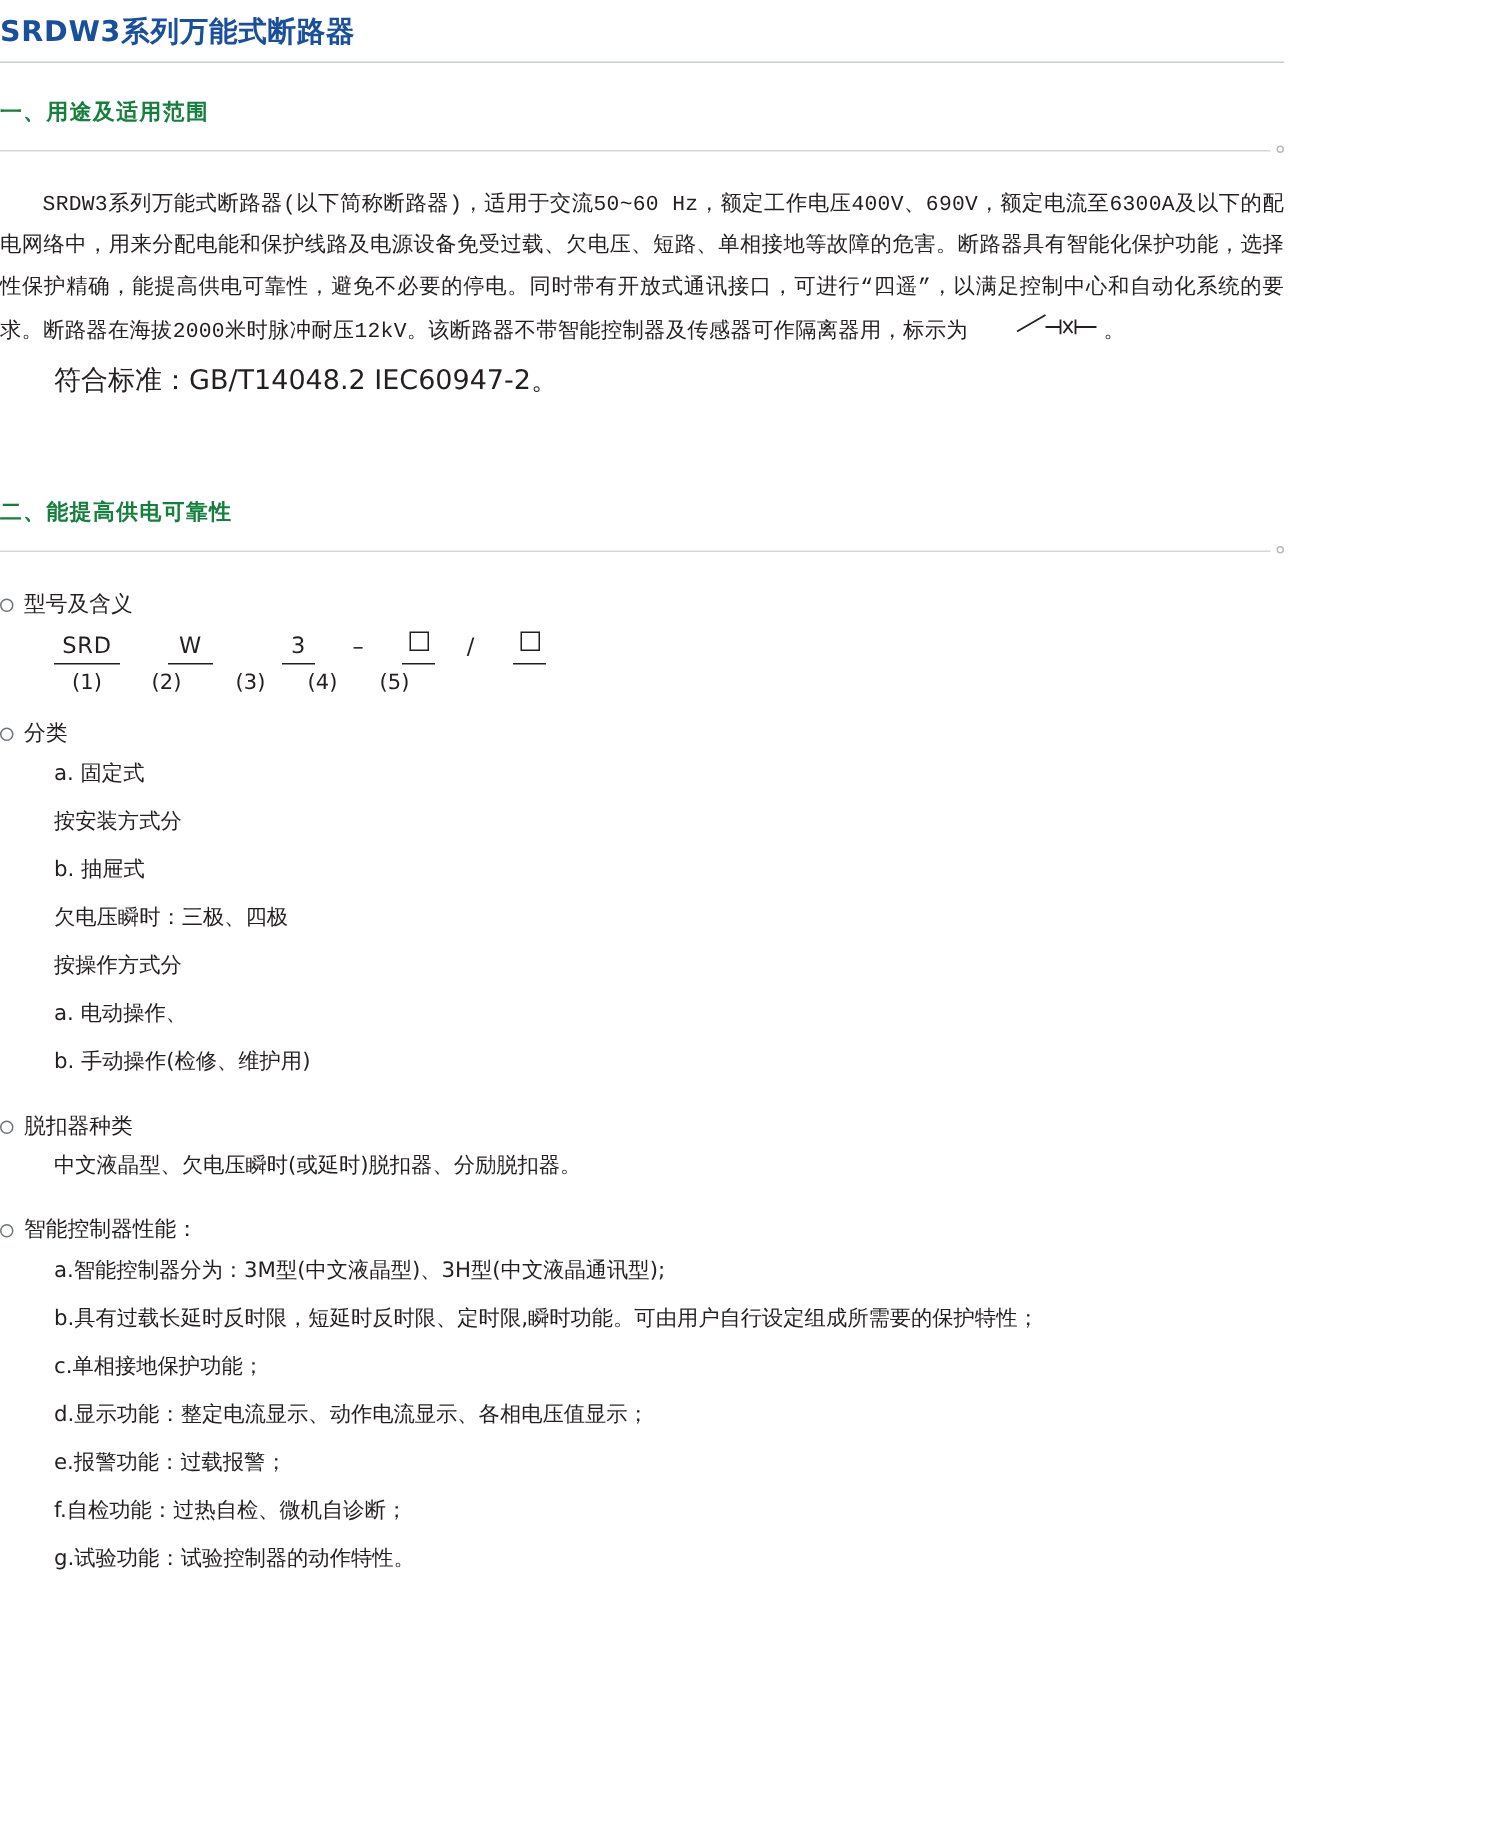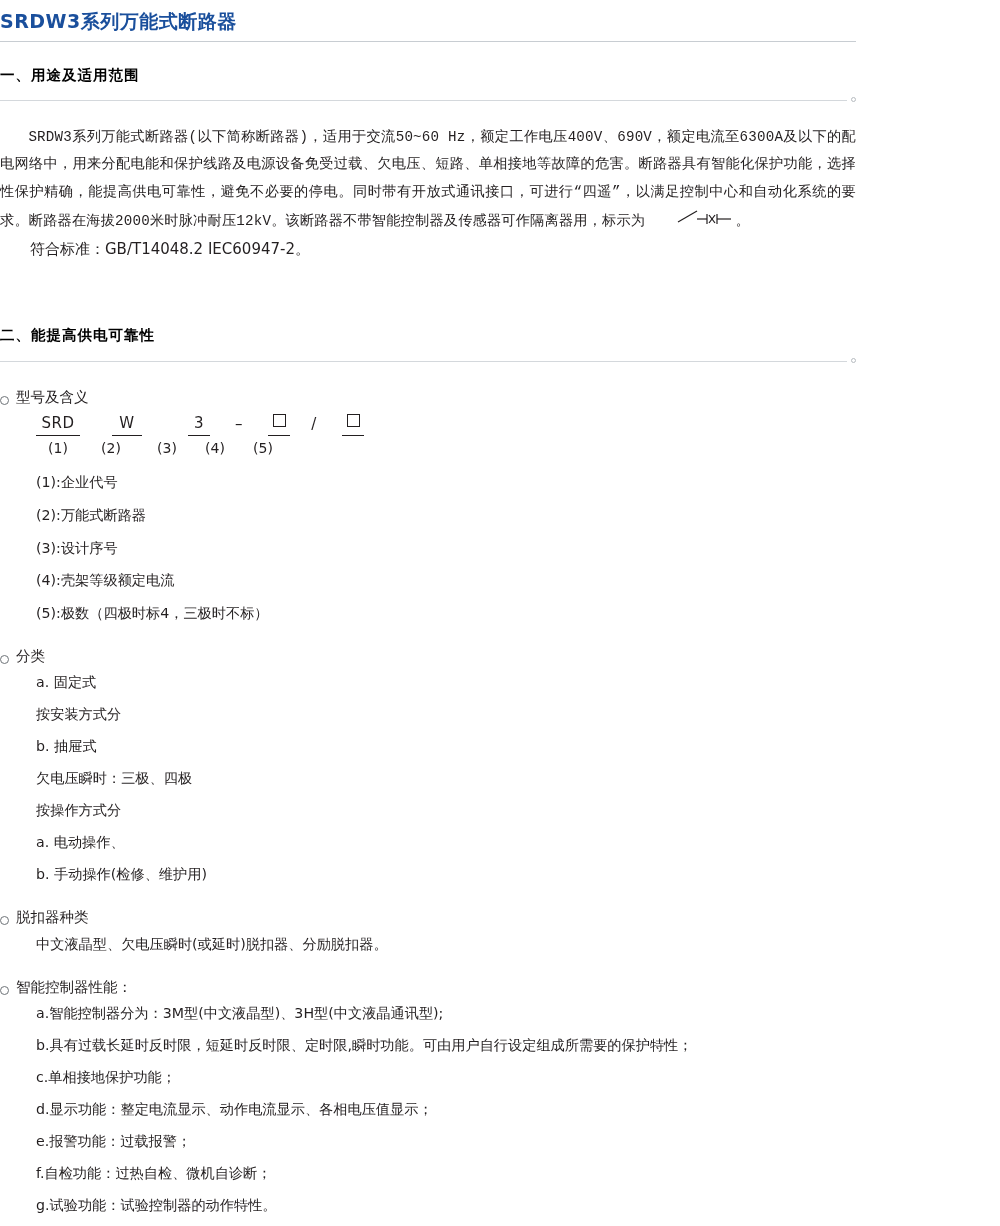--- a/index.html
+++ b/index.html
@@ -31,21 +31,21 @@
   }
   .title-rule {
     border: 0;
     border-top: 1px solid #c8cdd2;
     margin: 0 0 0 0;
     height: 0;
   }
   .section-head {
     font-size: 14.5px;
     font-weight: bold;
-    color: #000000;
+    color: #15803d;
     letter-spacing: 1px;
     margin: 22px 0 0 0;
     line-height: 1.6;
   }
   .section-rule-wrap {
     position: relative;
     height: 18px;
     margin-top: 5px;
   }
   .section-rule {
@@ -73,34 +73,34 @@
     text-align: justify;
     text-indent: 2em;
     margin: 0;
     letter-spacing: 0.2px;
     font-family: Liberation Mono, monospace;
   }
   .para-block {
     margin-top: 14px;
   }
   .std-line {
-    font-size: 15px;
+    font-size: 18px;
     line-height: 1.95;
     text-indent: 2em;
     margin: 0;
   }
   .symbol-inline {
     display: inline-block;
     vertical-align: middle;
     margin: 0 3px;
   }
   
   .bullet-item {
     display: flex;
-    align-items: center;
+    align-items: flex-start;
     margin-top: 16px;
   }
   .bullet-circle {
     width: 9px;
     height: 9px;
     border: 1px solid #6f7479;
     border-radius: 50%;
     box-sizing: border-box;
     margin-top: 6px;
     margin-right: 7px;
@@ -220,27 +220,20 @@
     </div>
     <div class="num-row">
       <div class="ncell n1">(1)</div>
       <div class="ncell n2">(2)</div>
       <div class="ncell n3">(3)</div>
       <div class="ncell n4">(4)</div>
       <div class="ncell n5">(5)</div>
     </div>
   </div>
 
-  <div class="model-defs">
-    <p class="sub-line">(1):企业代号</p>
-    <p class="sub-line">(2):万能式断路器</p>
-    <p class="sub-line">(3):设计序号</p>
-    <p class="sub-line">(4):壳架等级额定电流</p>
-    <p class="sub-line">(5):极数（四极时标4，三极时不标）</p>
-  </div>
 
   <div class="bullet-item">
     <span class="bullet-circle"></span>
     <span class="bullet-label">分类</span>
   </div>
   <div class="sub-block">
     <p class="sub-line">a. 固定式</p>
     <p class="sub-line">按安装方式分</p>
     <p class="sub-line">b. 抽屉式</p>
     <p class="sub-line">欠电压瞬时：三极、四极</p>

